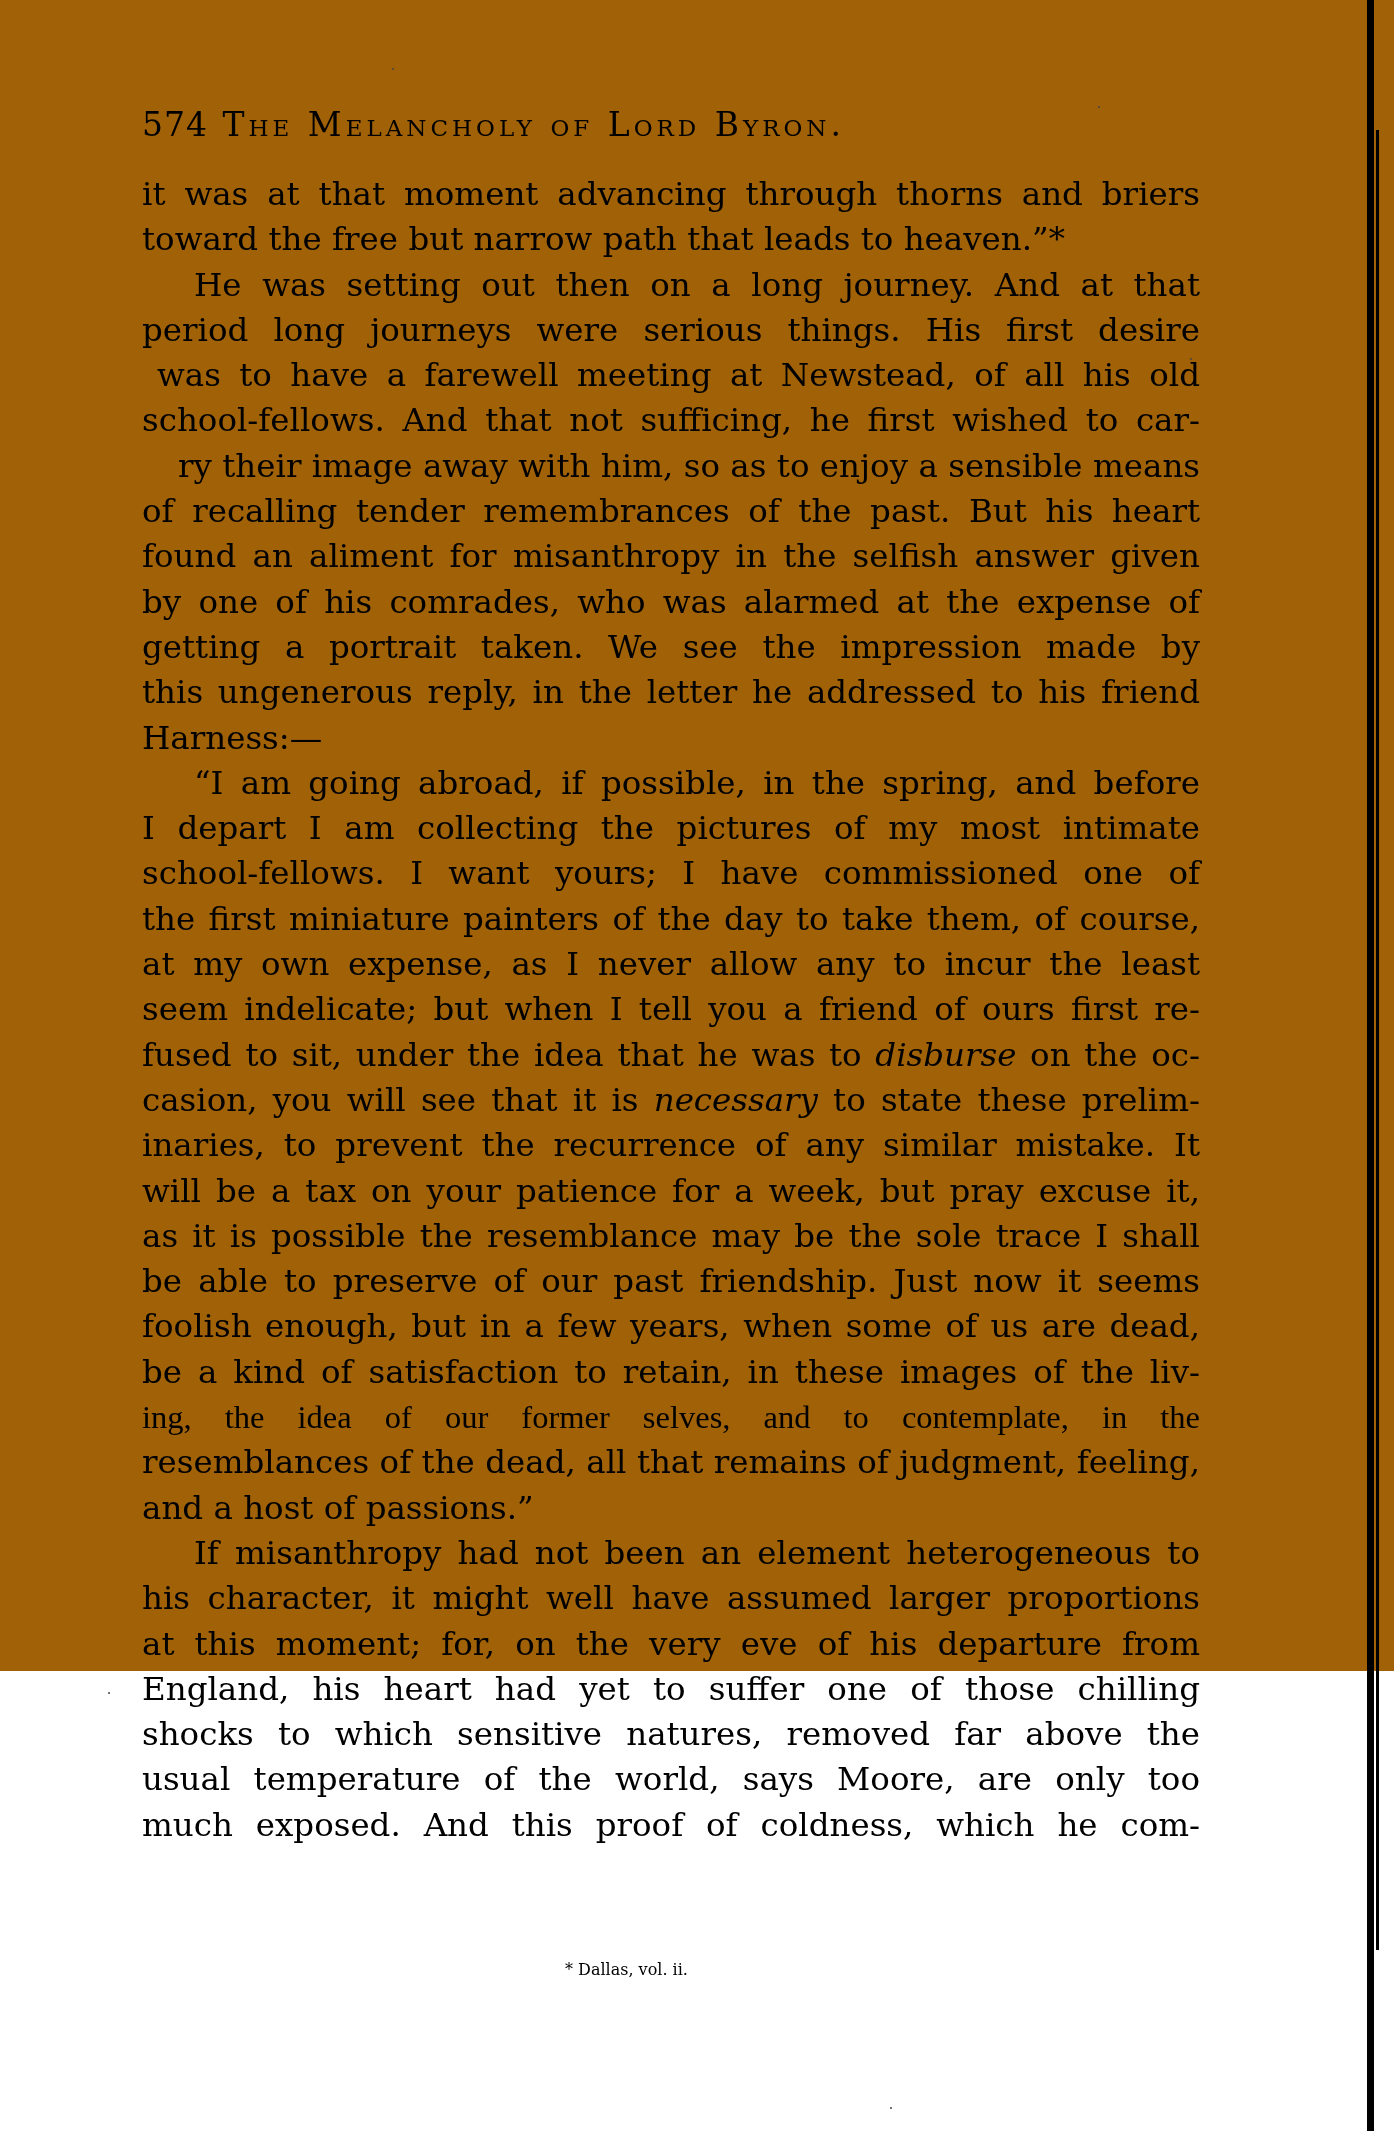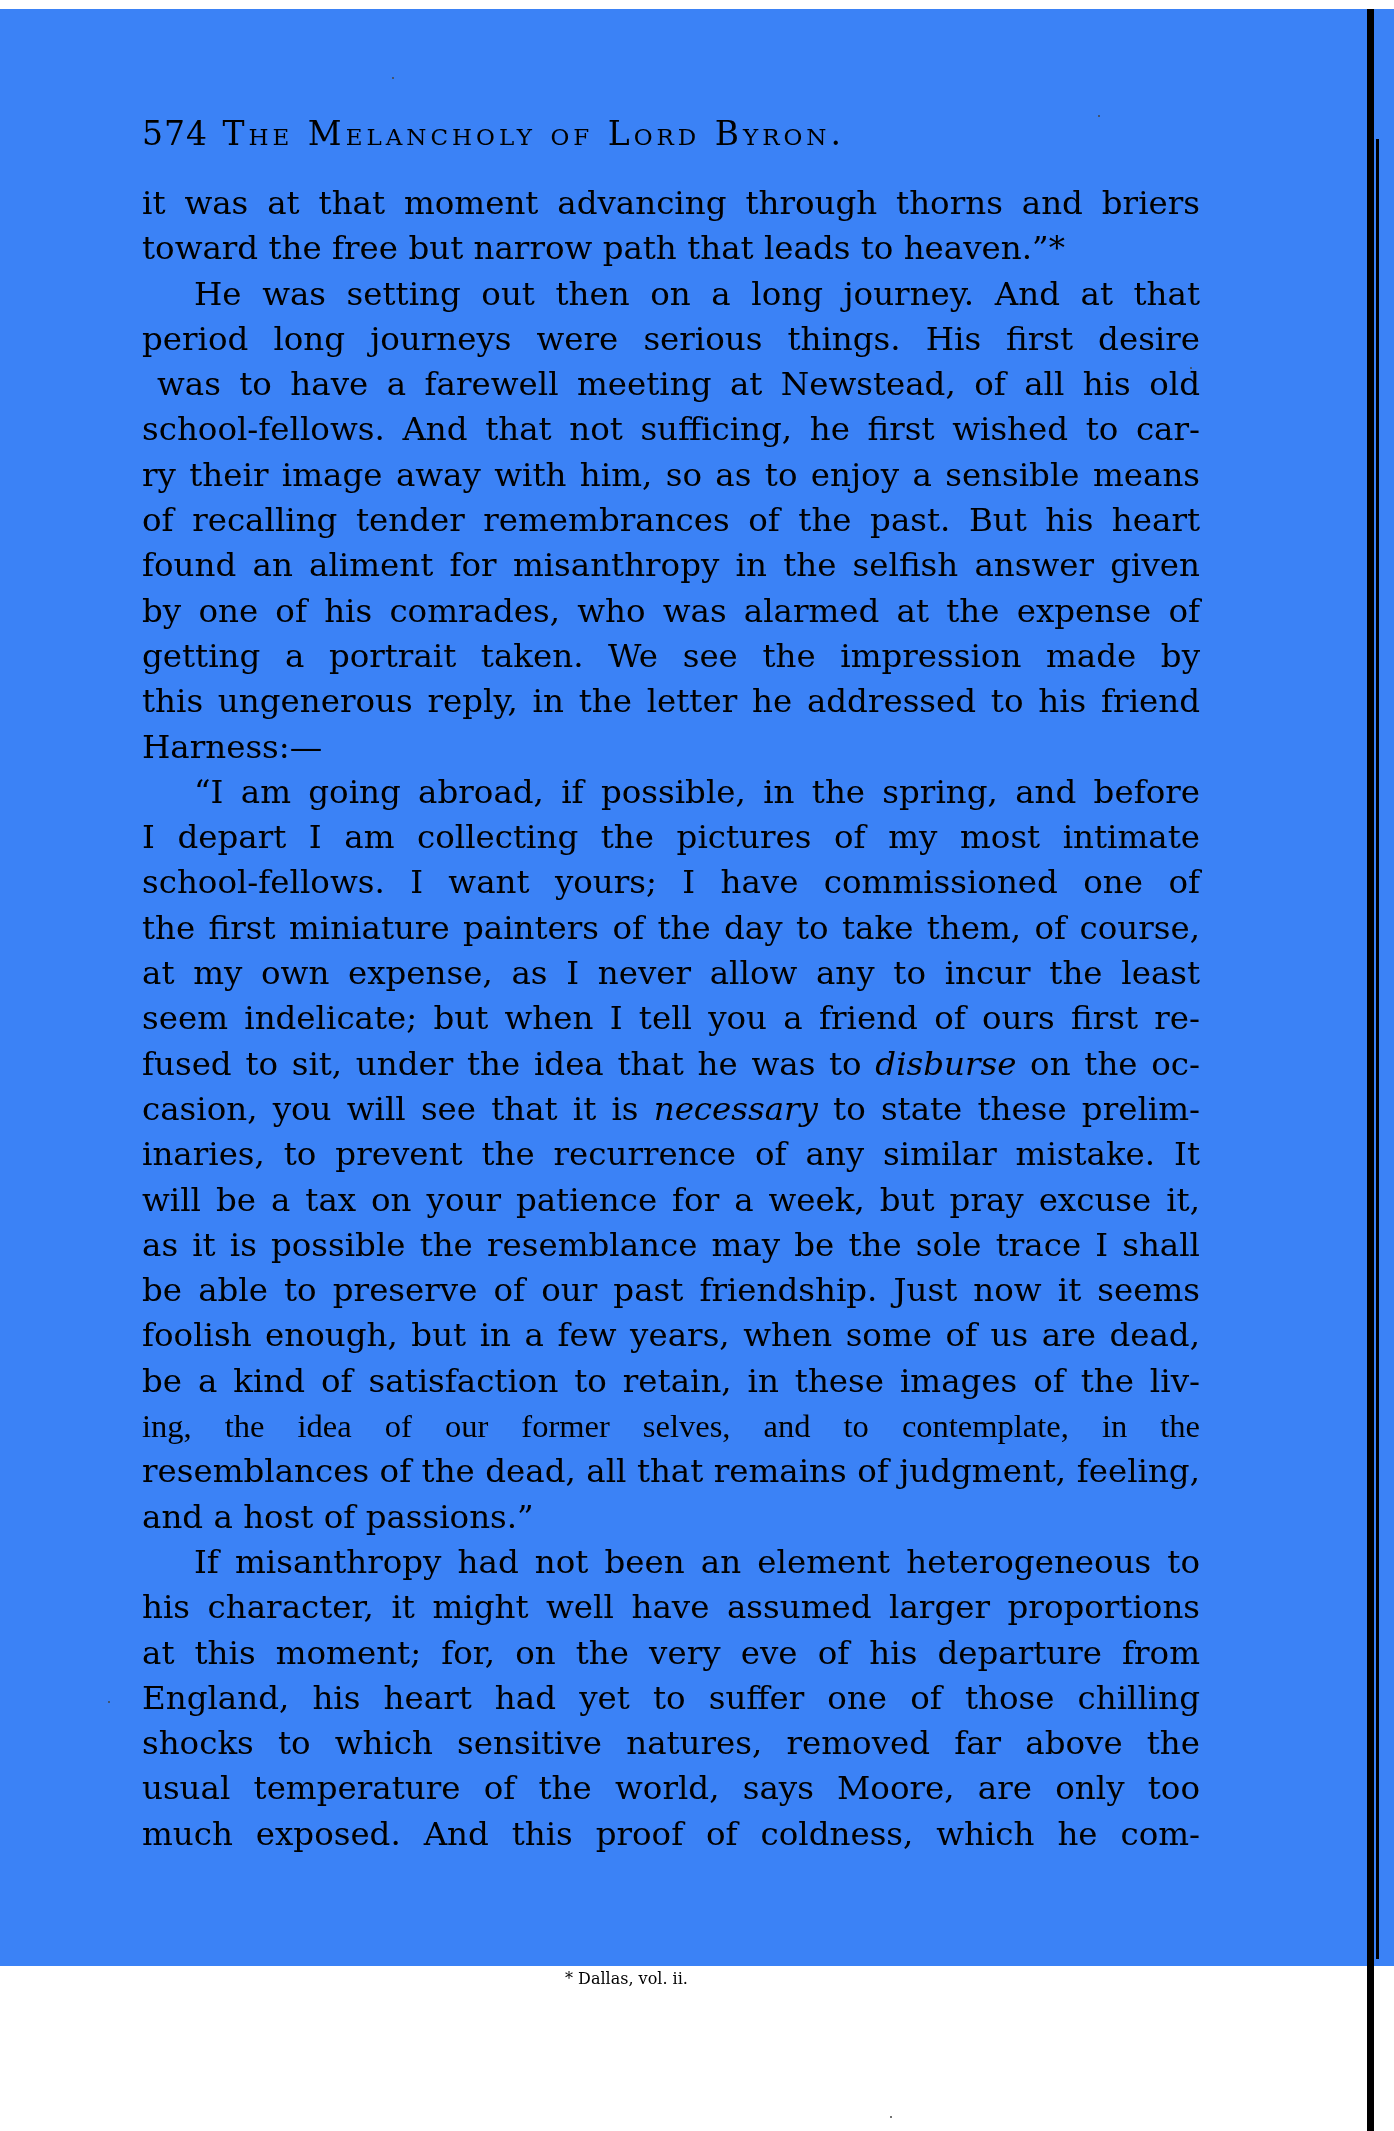--- a/index.html
+++ b/index.html
@@ -1,18 +1,18 @@
 <!DOCTYPE html>
 <html><head>
 <meta charset="utf-8">
 <style>
   html, body { margin: 0; padding: 0; background: #ffffff; }
   body { width: 1394px; height: 2131px; position: relative; overflow: hidden;
          font-family: "DejaVu Serif", "Liberation Serif", serif; color: #000; }
-  .page { position: absolute; left: 0; top: 9px; width: 1394px; height: 1957px; background: #3b82f6; }
+  .page { position: absolute; left: 0; top: 0; width: 1394px; height: 1671px; background: #a16207; }
   .header { position: absolute; left: 142px; top: 100px; width: 1060px; height: 50px;
             font-size: 33px; line-height: 50px; white-space: nowrap; }
   .header .pnum { display: inline-block; width: 70px; letter-spacing: 1px; }
   .header .title { font-variant: small-caps; letter-spacing: 4px; }
   .body-text { position: absolute; left: 142px; top: 172px; width: 1058px; }
   .line { display: block; height: 45.3px; line-height: 45.3px; font-size: 32.5px;
           text-align: justify; text-align-last: justify; white-space: nowrap; overflow: visible; }
   .line.last { text-align-last: left; }
   .line.indent { padding-left: 52px; }
   .line em { font-style: italic; }
@@ -30,21 +30,21 @@
     <span class="title">The Melancholy of Lord Byron.</span>
   </div>
 
   <div class="body-text" id="body-text">
       <div class="line" style="white-space: normal;">it was at that moment advancing through thorns and briers</div>
       <div class="line last" style="white-space: normal;">toward the free but narrow path that leads to heaven.”*</div>
       <div class="line indent" style="white-space: normal;">He was setting out then on a long journey.  And at that</div>
       <div class="line" style="white-space: normal;">period long journeys were serious things.  His first desire</div>
       <div class="line" style="white-space: normal; margin-left: 15px;">was to have a farewell meeting at Newstead, of all his old</div>
       <div class="line" style="white-space: normal;">school-fellows.  And that not sufficing, he first wished to car-</div>
-      <div class="line" style="white-space: normal;">ry their image away with him, so as to enjoy a sensible means</div>
+      <div class="line" style="white-space: normal; margin-left: 36px;">ry their image away with him, so as to enjoy a sensible means</div>
       <div class="line" style="white-space: normal;">of recalling tender remembrances of the past.  But his heart</div>
       <div class="line" style="white-space: normal;">found an aliment for misanthropy in the selfish answer given</div>
       <div class="line" style="white-space: normal;">by one of his comrades, who was alarmed at the expense of</div>
       <div class="line" style="white-space: normal;">getting a portrait taken.  We see the impression made by</div>
       <div class="line" style="white-space: normal;">this ungenerous reply, in the letter he addressed to his friend</div>
       <div class="line last" style="white-space: normal;">Harness:—</div>
       <div class="line indent" style="white-space: normal;">“I am going abroad, if possible, in the spring, and before</div>
       <div class="line" style="white-space: normal;">I depart I am collecting the pictures of my most intimate</div>
       <div class="line" style="white-space: normal;">school-fellows.  I want yours; I have commissioned one of</div>
       <div class="line" style="white-space: normal;">the first miniature painters of the day to take them, of course,</div>

